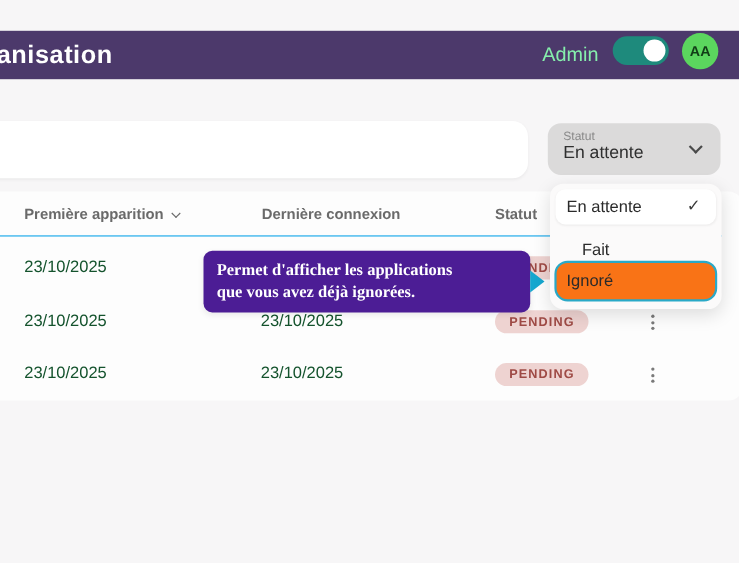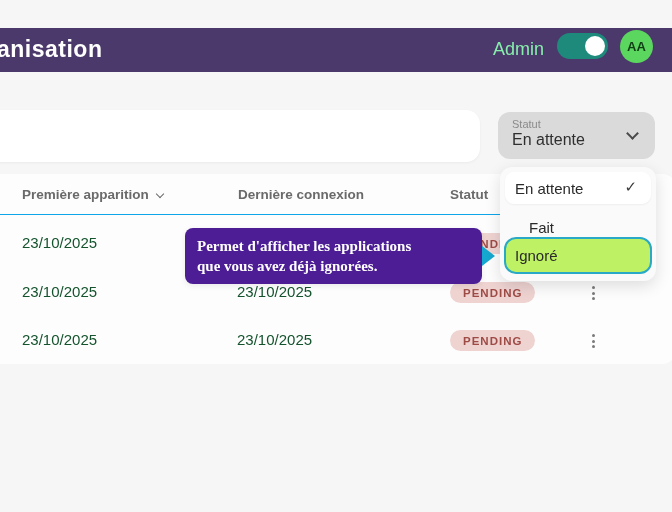--- a/index.html
+++ b/index.html
@@ -42,21 +42,21 @@
   
   .tooltip { position:absolute; left:185px; top:228px; width:297px; height:56px; background:#4c1d95; border-radius:8px; color:#ffffff; font-size:15px; font-weight:700; padding:8px 0 0 12px; line-height:20px; z-index:5; box-shadow:0 2px 6px rgba(0,0,0,.08);font-family:Liberation Serif, serif; }
   .tooltip-line { white-space:nowrap; }
   .tooltip-arrow { position:absolute; right:-13px; top:18px; width:0; height:0; border-top:10px solid transparent; border-bottom:10px solid transparent; border-left:13px solid #15a7cf; }
 
   
   .status-menu { position:absolute; left:500px; top:167px; width:156px; height:114px; background:#fbfafa; border-radius:12px; box-shadow:0 5px 16px rgba(0,0,0,.13); z-index:10; }
   .menu-option { position:absolute; font-size:15px; color:#2a2a2a; cursor:pointer; }
   .opt-selected { left:5px; top:5px; width:146px; height:32px; background:#ffffff; border-radius:9px; box-shadow:0 1px 2px rgba(0,0,0,.05); display:flex; align-items:center; padding-left:10px; }
   .opt-plain { left:29px; top:45px; width:130px; height:24px; display:flex; align-items:flex-end; }
-  .opt-focused { left:4px; top:70px; width:148px; height:37px; background:#bef264; border:2.5px solid #2aa9c7; border-radius:12px; display:flex; align-items:center; padding-left:9px; }
+  .opt-focused { left:4px; top:70px; width:148px; height:37px; background:#f97316; border:2.5px solid #2aa9c7; border-radius:12px; display:flex; align-items:center; padding-left:9px; }
   .check-icon { position:absolute; right:14px; top:6px; font-size:15px; color:#3a3a3a; }
 </style>
 </head>
 <body>
 
 <div class="table-card">
   <div class="thead">
     <div class="th th-first"><span>Première apparition</span><span class="sort-chev"></span></div>
     <div class="th th-last"><span>Dernière connexion</span></div>
     <div class="th th-status"><span>Statut</span></div>

